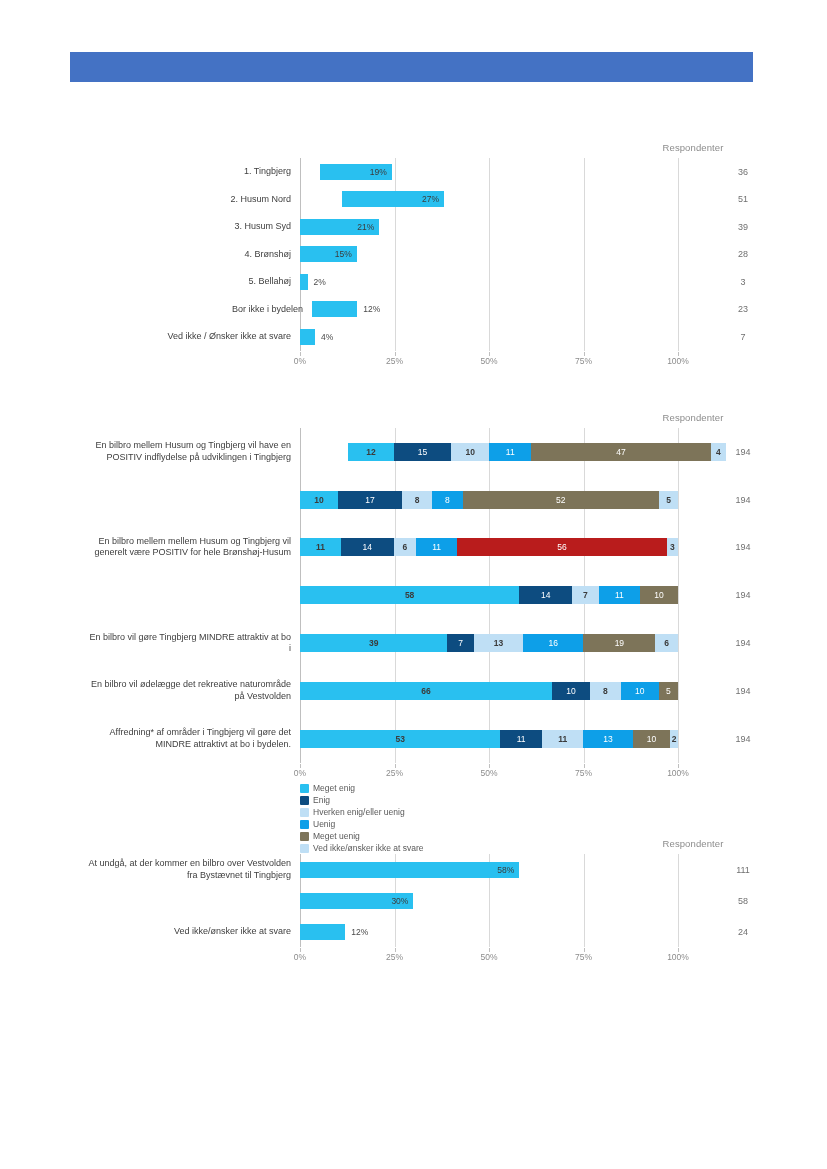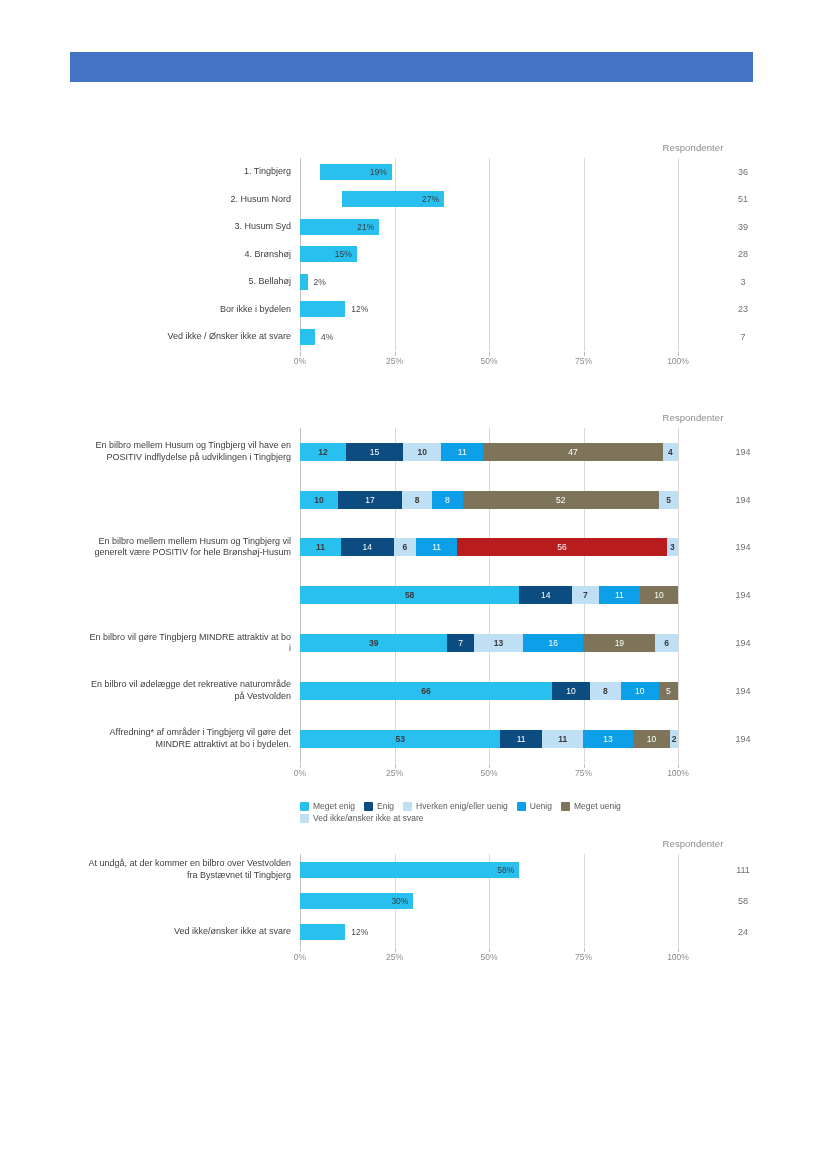--- a/index.html
+++ b/index.html
@@ -130,21 +130,21 @@
           </div>
           <div class="row" style="height: 27.5px;">
             <div class="row-label">5. Bellahøj</div>
             <div class="bar-track">
               <div class="bar outside" style="width: 7.56px; background: rgb(41, 192, 240);">
                 <span class="val">2%</span>
               </div>
             </div>
             <div class="row-resp">3</div>
           </div>
-          <div class="row" style="height: 27.5px;">
+          <div class="row" style="height: 27.5px; margin-left: 12px;">
             <div class="row-label">Bor ikke i bydelen</div>
             <div class="bar-track">
               <div class="bar outside" style="width: 45.36px; background: rgb(41, 192, 240);">
                 <span class="val">12%</span>
               </div>
             </div>
             <div class="row-resp">23</div>
           </div>
           <div class="row" style="height: 27.5px;">
             <div class="row-label">Ved ikke / Ønsker ikke at svare</div>
@@ -175,21 +175,21 @@
     <div class="resp-head">Respondenter</div>
     <div class="plot" id="c2-plot" style="height: 334.6px;">
       <div class="gridlines">
           <i class="axis-zero" style="left: 0px;"></i>
           <i style="left: 94.5px;"></i>
           <i style="left: 189px;"></i>
           <i style="left: 283.5px;"></i>
           <i style="left: 378px;"></i>
         </div>
       <div id="c2-rows">
-          <div class="row" style="height: 47.8px;">
+          <div class="row" style="height: 47.8px; padding-left: 48px;">
             <div class="row-label">En bilbro mellem Husum og Tingbjerg vil have en
 POSITIV indflydelse på udviklingen i Tingbjerg</div>
             <div class="bar-track">
               <div class="stack">
                 <div class="seg" style="width: 12.1212%; background: rgb(41, 192, 240);">
                   <span style="color: rgb(59, 59, 59); font-weight: 700;">12</span>
                 </div>
                 <div class="seg" style="width: 15.1515%; background: rgb(13, 76, 128);">
                   <span style="color: rgb(255, 255, 255); font-weight: 400;">15</span>
                 </div>
@@ -368,21 +368,21 @@
         <u style="left: 0px;">0%</u>
         <div class="tickmark" style="left: 94.5px;"></div>
         <u style="left: 94.5px;">25%</u>
         <div class="tickmark" style="left: 189px;"></div>
         <u style="left: 189px;">50%</u>
         <div class="tickmark" style="left: 283.5px;"></div>
         <u style="left: 283.5px;">75%</u>
         <div class="tickmark" style="left: 378px;"></div>
         <u style="left: 378px;">100%</u>
       </div>
-    <div class="legend" id="c2-legend" style="top: 389px;">
+    <div class="legend" id="c2-legend" style="top: 371px; flex-direction: column;">
         <div class="lg">
           <b style="background: rgb(41, 192, 240);"></b>
           <span>Meget enig</span>
         </div>
         <div class="lg">
           <b style="background: rgb(13, 76, 128);"></b>
           <span>Enig</span>
         </div>
         <div class="lg">
           <b style="background: rgb(191, 223, 245);"></b>

